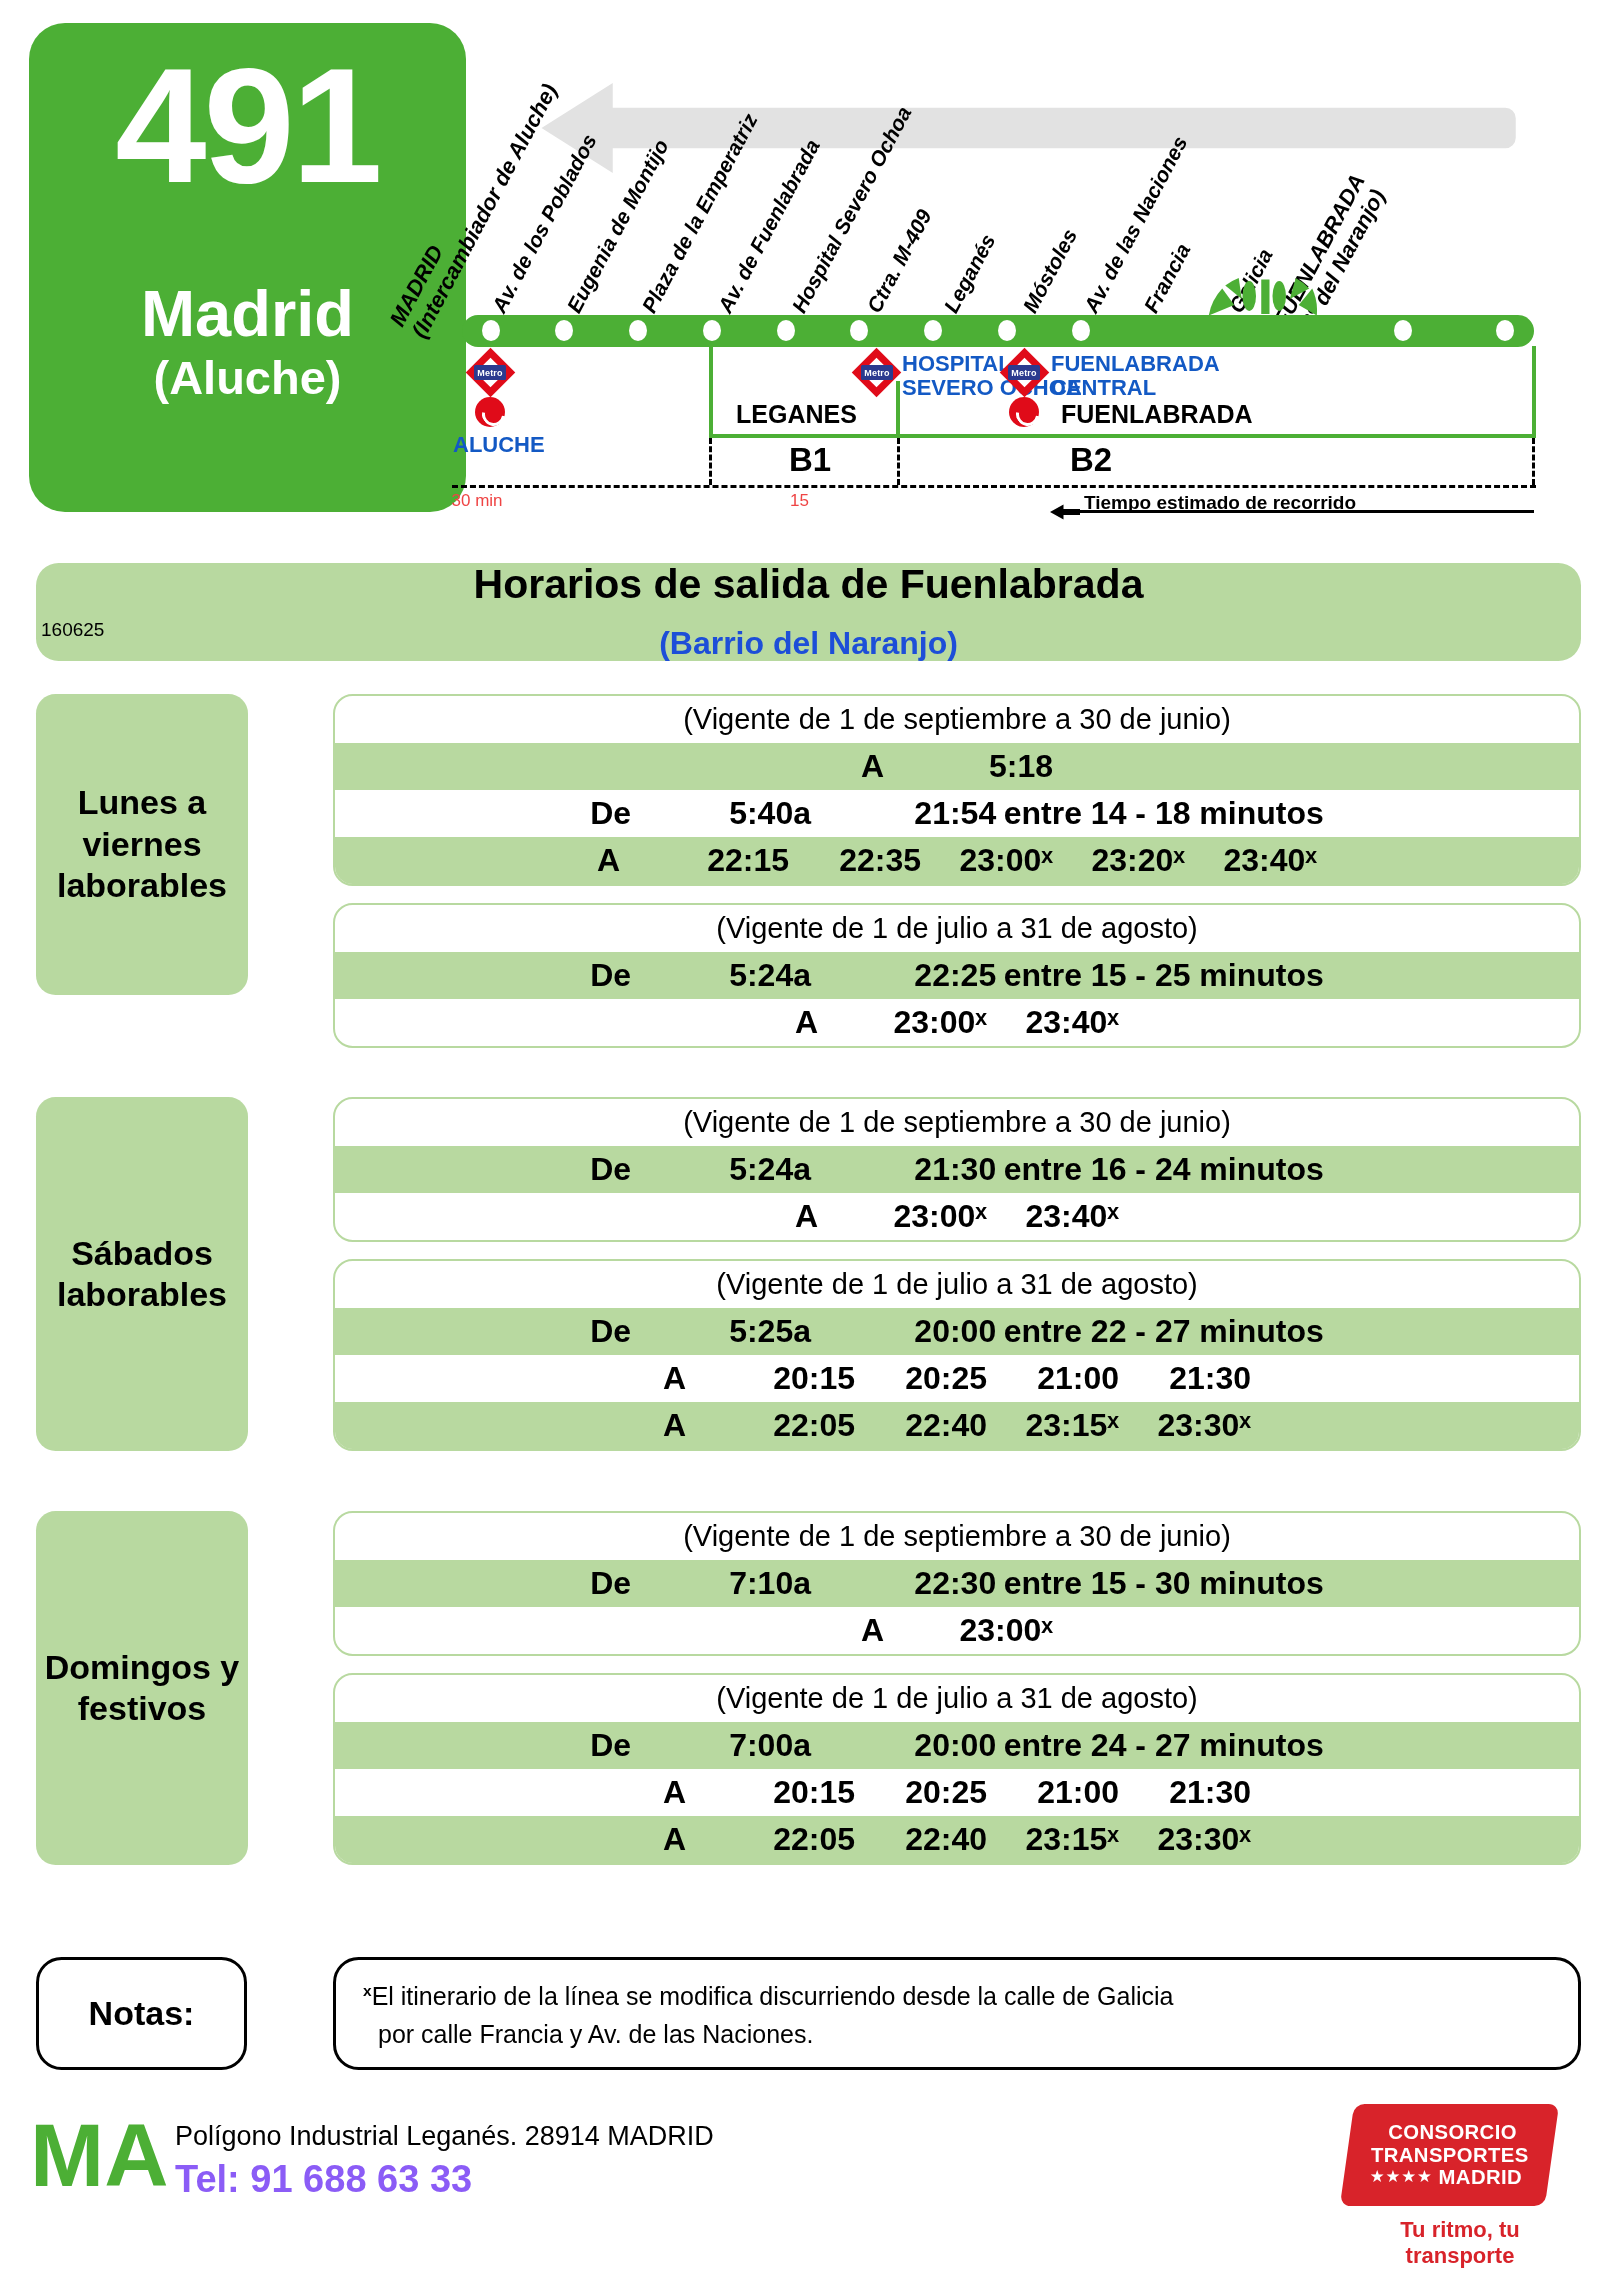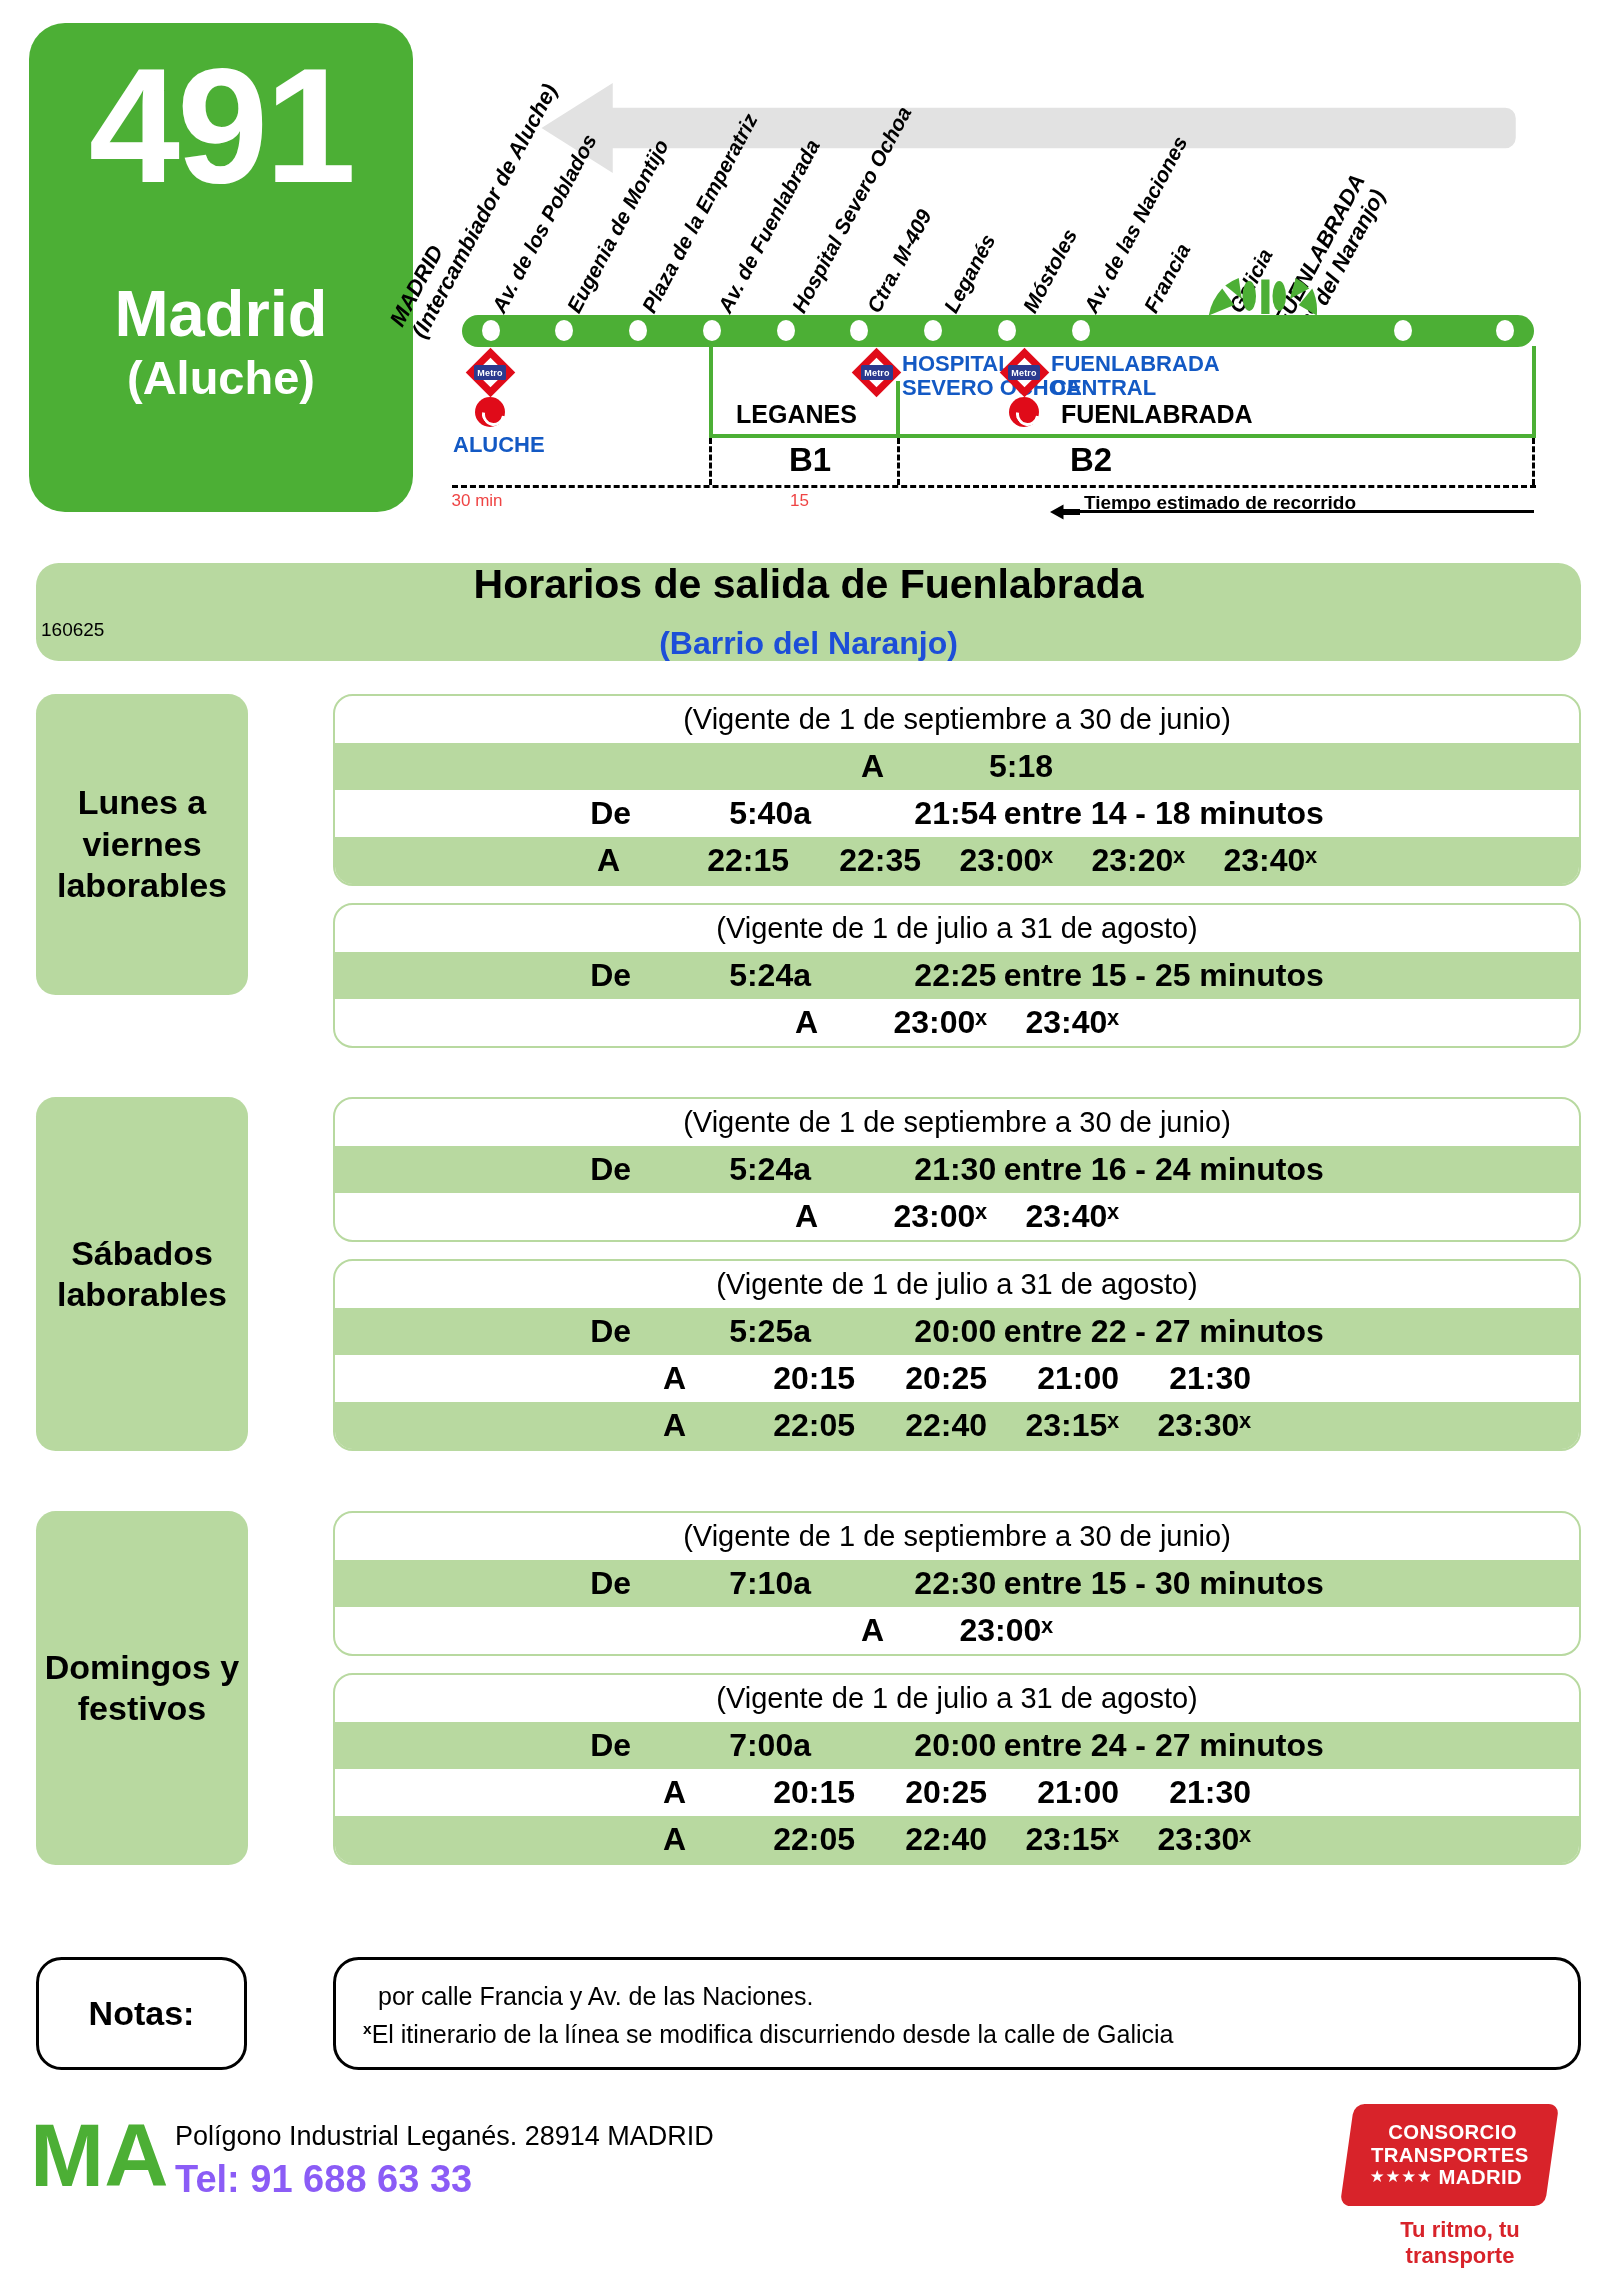--- a/index.html
+++ b/index.html
@@ -7,21 +7,21 @@
     width: 1619px; height: 2295px;
     background: #ffffff;
     font-family: "Liberation Sans", sans-serif;
     overflow: hidden;
   }
   .page { position: relative; width: 1619px; height: 2295px; }
 
   
   .route-badge {
     position: absolute; left: 29px; top: 22.6px;
-    width: 384px; height: 489px;
+    width: 437px; height: 489px;
     background: #4caf35; border-radius: 36px;
     display: flex; flex-direction: column;
     align-items: center; justify-content: flex-start;
     color: #fff;
   }
   .route-number {
     font-size: 164px; font-weight: bold; line-height: 1;
     letter-spacing: -3px; margin-top: 21px;
   }
   .route-dest { font-size: 65px; font-weight: bold; line-height: 1.05; margin-top: 72px; }
@@ -417,24 +417,24 @@
         <span class="cell tm">22:05</span>
         <span class="cell tm">22:40</span>
         <span class="cell tm">23:15ˣ</span>
         <span class="cell tm">23:30ˣ</span>
       </div>
     </div>
   </div>
 
   <div class="notes-label">Notas:</div>
   <div class="notes-box">
-    <div class="note-line" style="padding-left:15px;">por calle Francia y Av. de las Naciones.</div>
     <div class="note-line">
       <sup class="x">x</sup><span>El itinerario de la línea se modifica discurriendo desde la calle de Galicia</span>
     </div>
+    <div class="note-line" style="padding-left:15px;">por calle Francia y Av. de las Naciones.</div>
   </div>
 
   <div class="ma-logo">MA</div>
   <div class="op-lines">
     <div class="op-l2">Polígono Industrial Leganés. 28914 MADRID</div>
     <div class="op-tel">Tel: 91 688 63 33</div>
   </div>
 
   <div class="crtm">
     <div class="crtm-plate">

